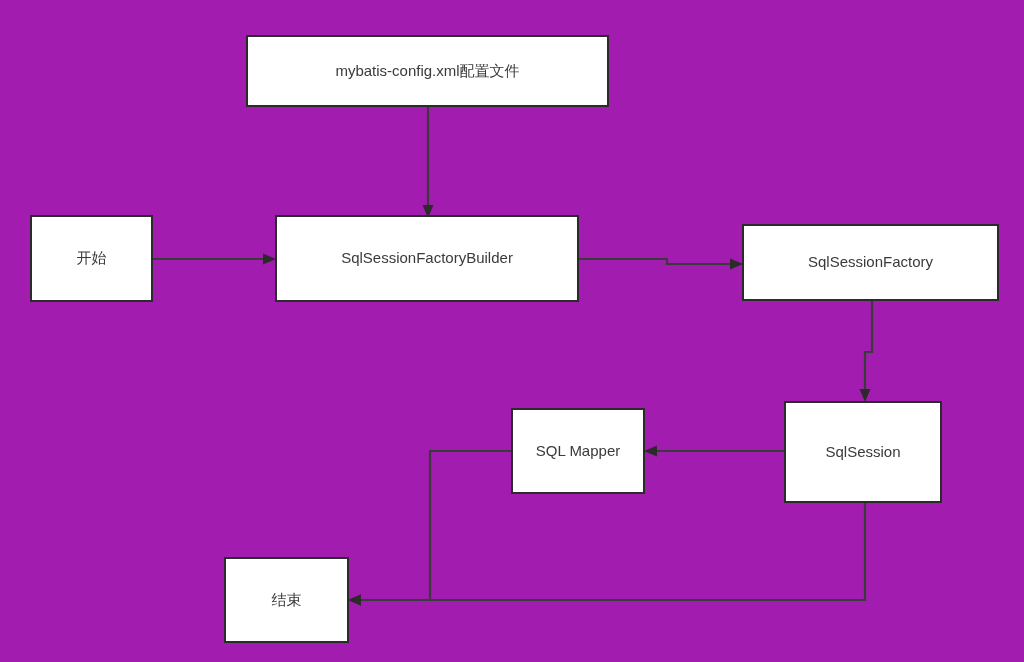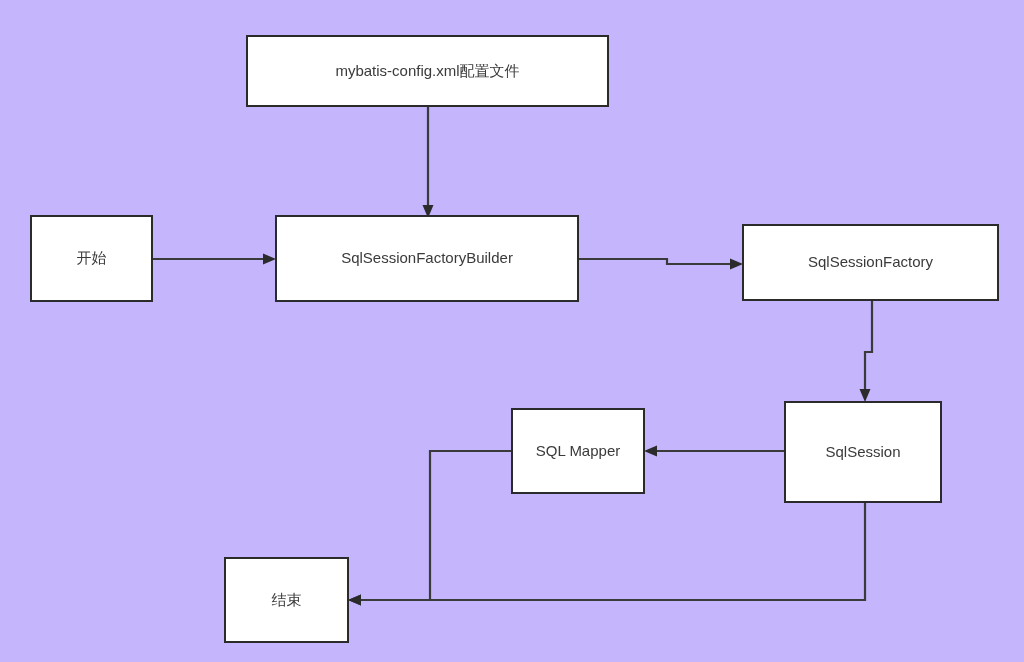--- a/index.html
+++ b/index.html
@@ -10,21 +10,21 @@
   body {
     width: 1024px;
     height: 662px;
     font-family: "Liberation Sans", sans-serif;
     overflow: hidden;
   }
   #diagram-root {
     position: relative;
     width: 1024px;
     height: 662px;
-    background: #c4b5fd;
+    background: #a21caf;
   }
   svg.flowchart {
     position: absolute;
     top: 0;
     left: 0;
     width: 1024px;
     height: 662px;
     display: block;
   }
   .node-rect {

